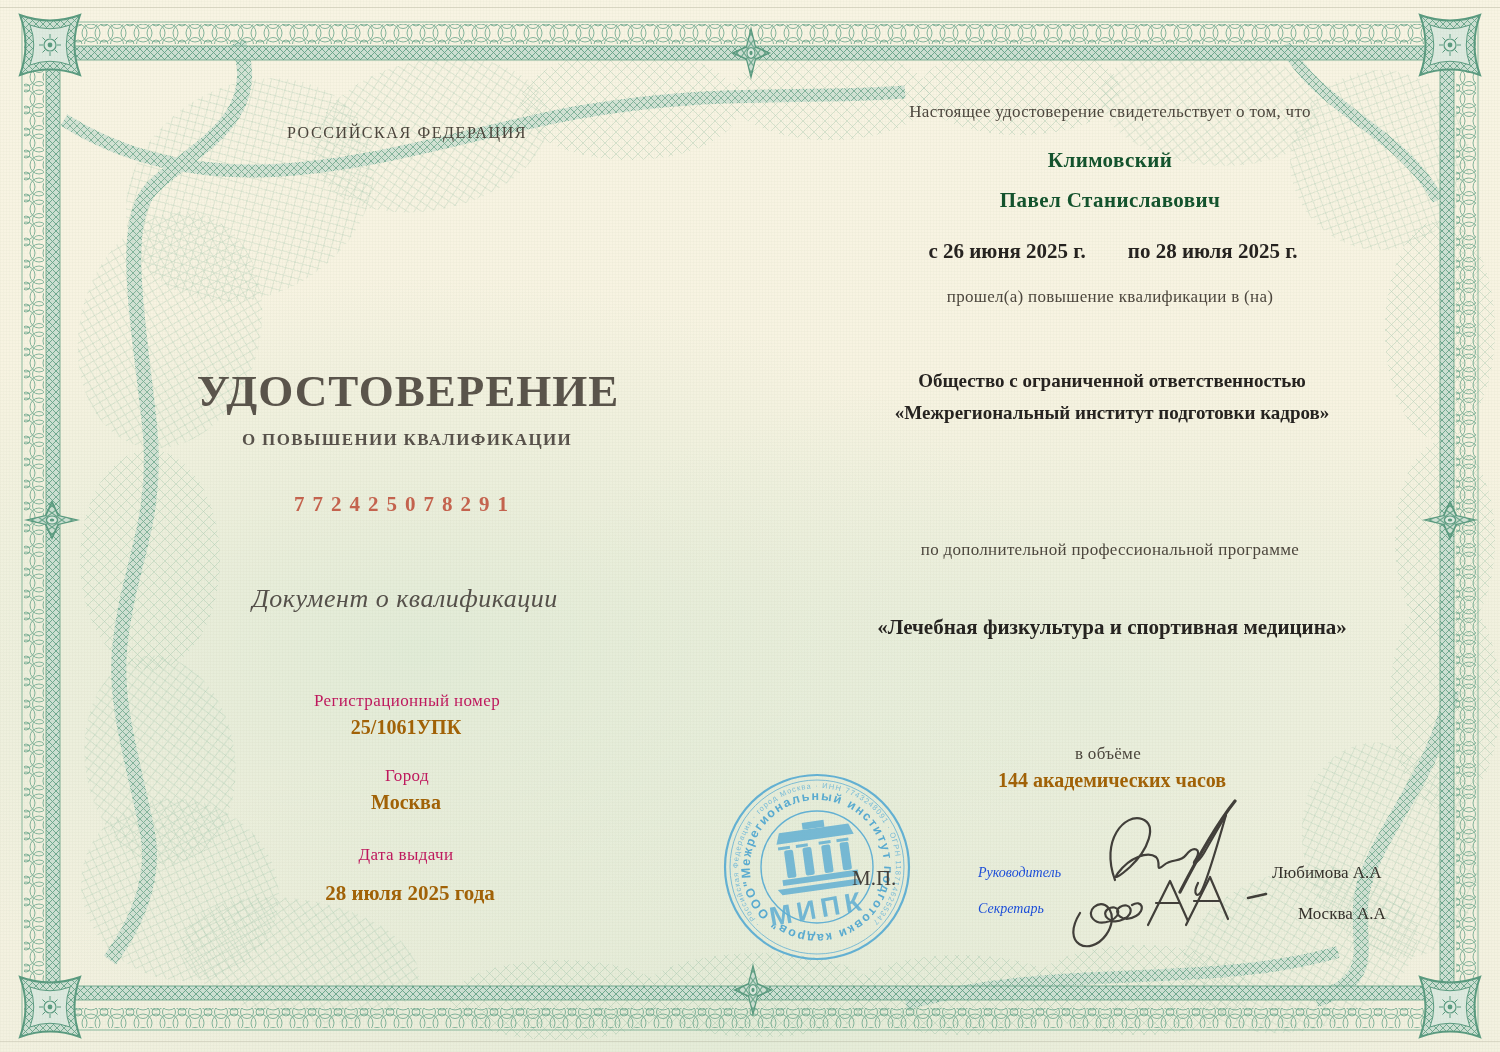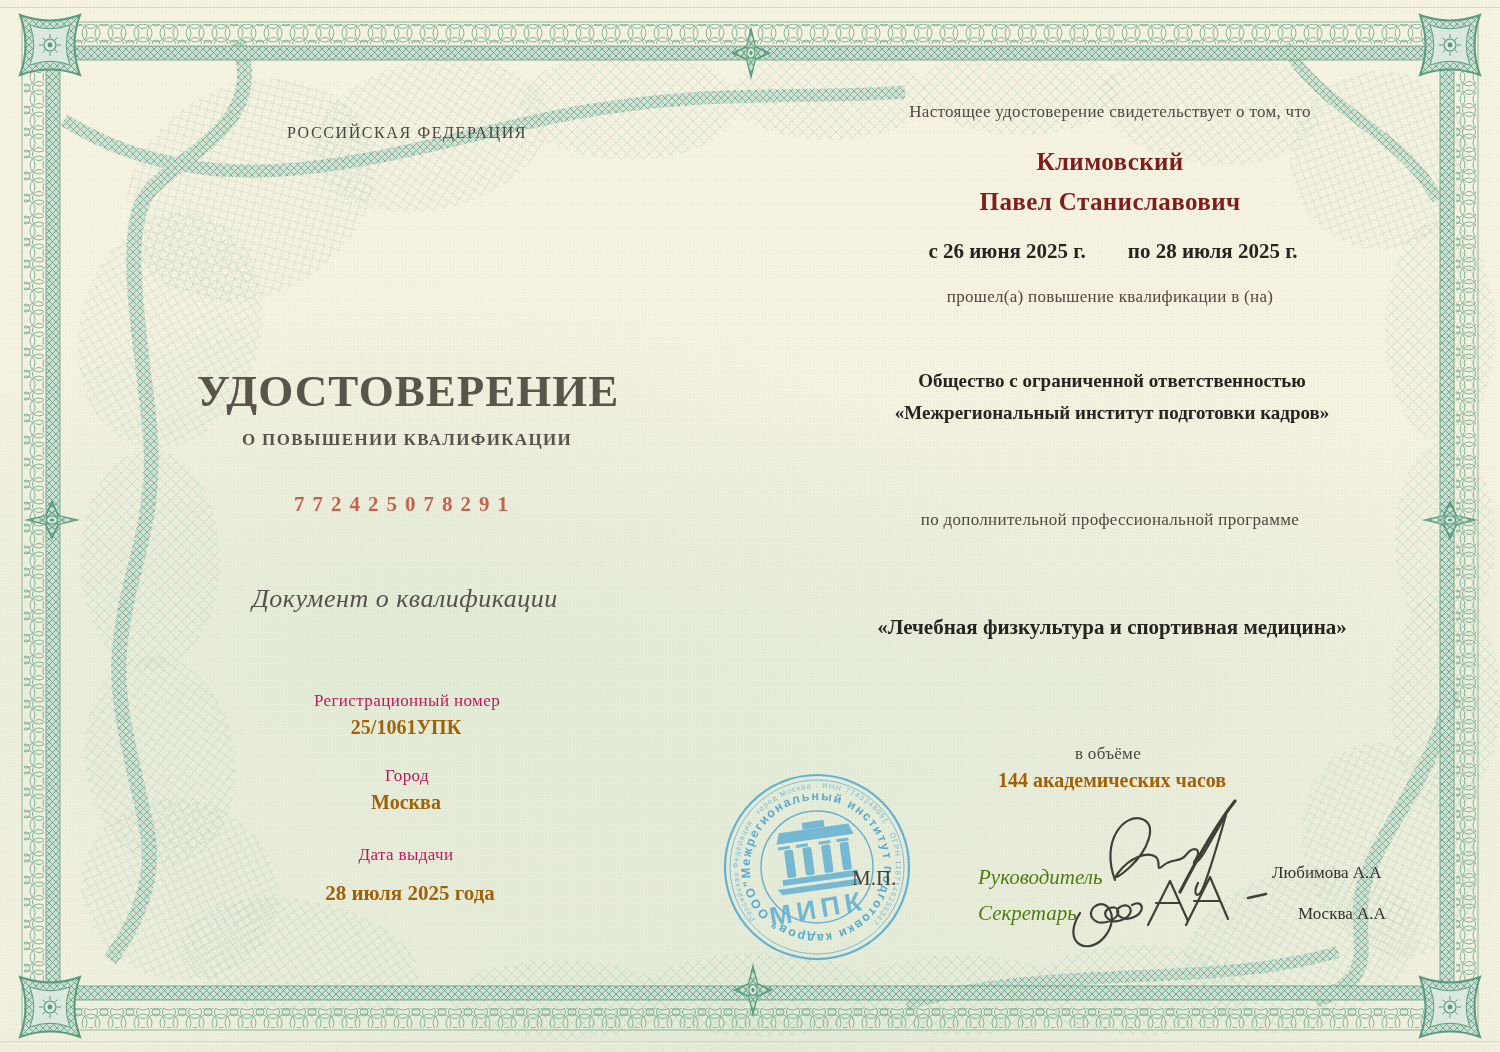--- a/index.html
+++ b/index.html
@@ -20,25 +20,25 @@
   .ctr{transform:translateX(-50%);text-align:center;white-space:nowrap;}
   .hairline{position:absolute;left:0;right:0;height:1px;background:rgba(125,118,96,.45);}
   .country{font-size:16px;letter-spacing:1.6px;color:#4b443b;}
   .title{font-size:45px;font-weight:bold;letter-spacing:1px;color:#5a544b;}
   .subtitle{font-size:17px;font-weight:bold;letter-spacing:1.3px;color:#57514a;}
   .serial{font-size:21px;font-weight:bold;letter-spacing:8px;color:#c4634e;}
   .doc-kind{font-size:26px;font-style:italic;color:#55504a;letter-spacing:.5px;}
   .lbl{font-size:17px;color:#be185d;letter-spacing:.4px;}
   .val{font-size:20px;font-weight:bold;color:#a16207;}
   .intro{font-size:17px;color:#4c463d;letter-spacing:.3px;}
-  .name{font-size:25px;font-weight:bold;color:#7f1d1d;letter-spacing:.4px;}
+  .name{font-size:21px;font-weight:bold;color:#14532d;letter-spacing:.4px;}
   .dates{font-size:21px;font-weight:bold;color:#262320;display:flex;gap:42px;}
   .org{font-size:19px;font-weight:bold;color:#262320;}
   .prog{font-size:21px;font-weight:bold;color:#262320;}
-  .sig-lbl{font-size:21px;font-style:italic;color:#4d7c0f;}
+  .sig-lbl{font-size:14px;font-style:italic;color:#1d4ed8;}
   .sig-name{font-size:17px;color:#35312b;}
   .mp{font-size:21px;color:#45403a;}
   svg text{font-family:"Liberation Sans","DejaVu Sans",sans-serif;}
 </style>
 </head>
 <body>
 
 <svg class="abs" style="left:0;top:0;" width="1500" height="1052" viewBox="0 0 1500 1052">
   <defs>
     <pattern id="lat" width="7" height="7" patternUnits="userSpaceOnUse">
@@ -163,21 +163,21 @@
 <div class="abs dates" style="left:1113px;top:239px;transform:translateX(-50%);">
   <span>с 26 июня 2025 г.</span>
   <span>по 28 июля 2025 г.</span>
 </div>
 
 <div class="abs ctr intro" style="left:1110px;top:287px;">прошел(а) повышение квалификации в (на)</div>
 
 <div class="abs ctr org" style="left:1112px;top:370px;">Общество с ограниченной ответственностью</div>
 <div class="abs ctr org" style="left:1112px;top:402px;">«Межрегиональный институт подготовки кадров»</div>
 
-<div class="abs ctr intro" style="left:1110px;top:510px;">по дополнительной профессиональной программе</div>
+<div class="abs ctr intro" style="left:1110px;top:540px;">по дополнительной профессиональной программе</div>
 <div class="abs ctr prog" style="left:1112px;top:615px;">«Лечебная физкультура и спортивная медицина»</div>
 
 <div class="abs ctr intro" style="left:1108px;top:744px;">в объёме</div>
 <div class="abs ctr val" style="left:1112px;top:769px;">144 академических часов</div>
 
 <svg class="abs" style="left:712px;top:762px;" width="212" height="212" viewBox="0 0 212 212" opacity="0.92">
   <defs>
     <path id="ringBig" d="M57.6,152.4 A67,67 0 0,1 152.4,57.6 A67,67 0 0,1 57.6,152.4"></path>
     <path id="ringSmall" d="M48.1,161.9 A80.5,80.5 0 0,1 161.9,48.1 A80.5,80.5 0 0,1 48.1,161.9"></path>
   </defs>

